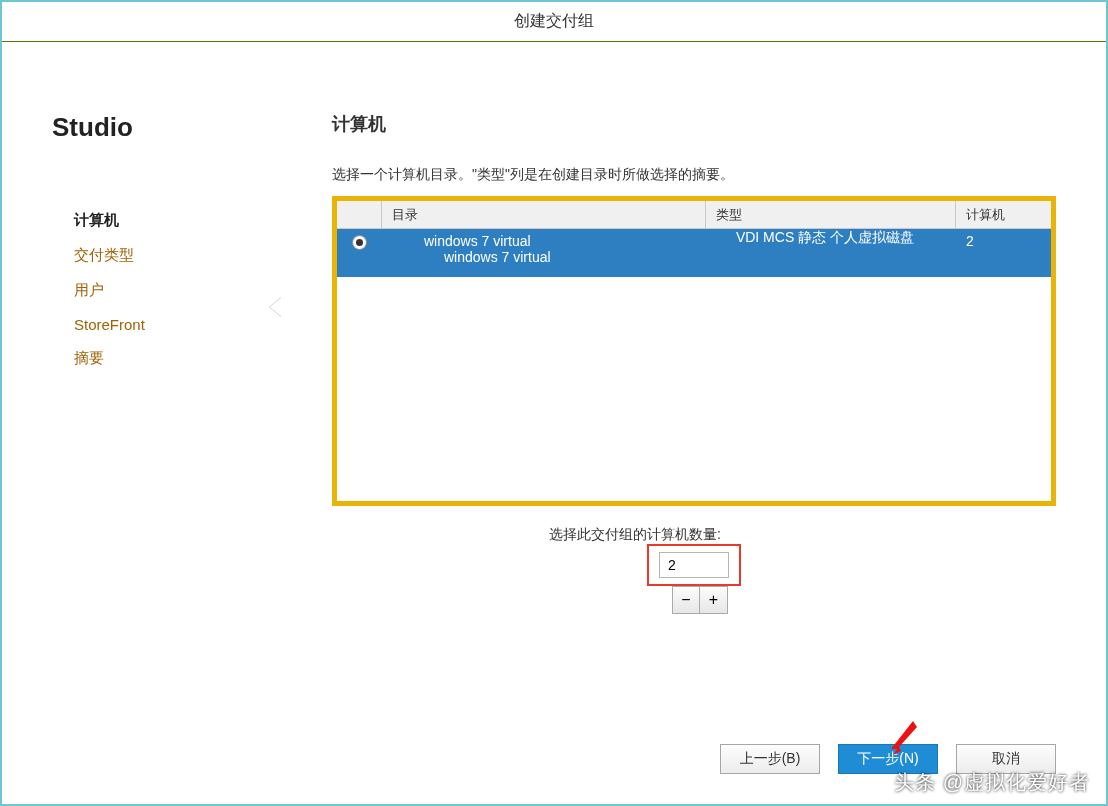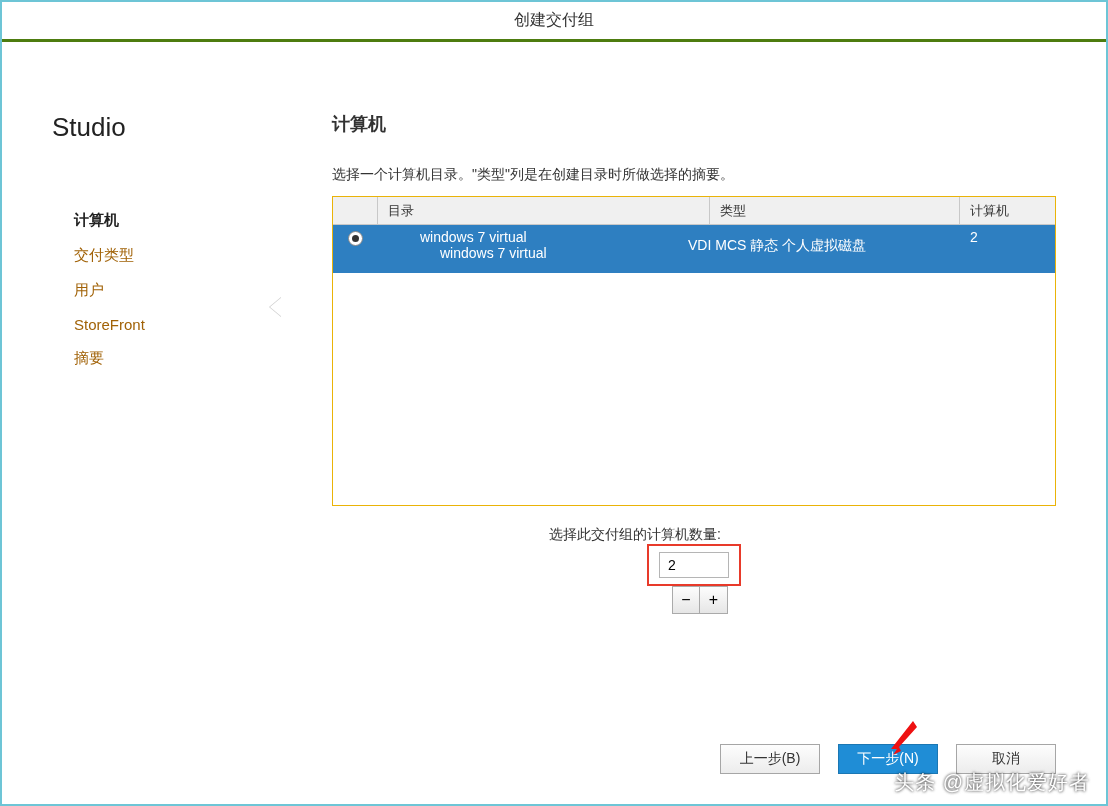--- a/index.html
+++ b/index.html
@@ -18,36 +18,36 @@
       background: #fff;
       display: flex;
       flex-direction: column;
     }
     .titlebar {
       height: 40px;
       background: #ffffff;
       display: flex;
       align-items: center;
       justify-content: center;
-      border-bottom: 3px solid #4d7c0f;
+      border-bottom: 1px solid #4d7c0f;
       color: #333;
       font-size: 16px;
     }
     .body {
       flex: 1;
       display: flex;
       background: #fff;
     }
     .sidebar {
       width: 280px;
       padding: 70px 0 0 50px;
     }
     .sidebar-title {
       font-size: 26px;
-      font-weight: 400;
+      font-weight: 700;
       color: #222;
       margin-bottom: 60px;
     }
     .nav-item {
       font-size: 15px;
       color: #a16207;
       padding: 8px 0 8px 22px;
       cursor: default;
       position: relative;
     }
@@ -73,21 +73,21 @@
       font-weight: bold;
       color: #333;
       margin-bottom: 30px;
     }
     .instruction {
       font-size: 14px;
       color: #333;
       margin-bottom: 12px;
     }
     .table-wrap {
-      border: 1px solid #eab308;
+      border: 5px solid #eab308;
       height: 310px;
       background: #fff;
       overflow: hidden;
     }
     .table-header {
       display: flex;
       background: #f0f0f0;
       border-bottom: 1px solid #c8c8c8;
       height: 28px;
       align-items: center;
@@ -109,21 +109,21 @@
     .cell-radio { width: 45px; display:flex; align-items:flex-start; justify-content:center; padding-top:6px; }
     .radio-circle {
       width: 15px; height: 15px; border-radius: 50%;
       background: #fff; border: 1px solid #888;
       display:flex; align-items:center; justify-content:center;
     }
     .radio-dot { width:7px; height:7px; border-radius:50%; background:#333; }
     .cell-dir { flex:1; padding: 4px 10px; }
     .cell-dir .line1 { }
     .cell-dir .line2 { padding-left: 20px; }
-    .cell-type { width:250px; padding: 12px 10px; }
+    .cell-type { width:250px; padding: 0 10px; text-align: right; }
     .cell-count { width:95px; padding: 4px 10px; }
     .count-row {
       margin-top: 20px;
       display: flex;
       align-items: center;
       gap: 0;
       flex-direction: column;
     }
     .count-label {
       font-size: 14px;

